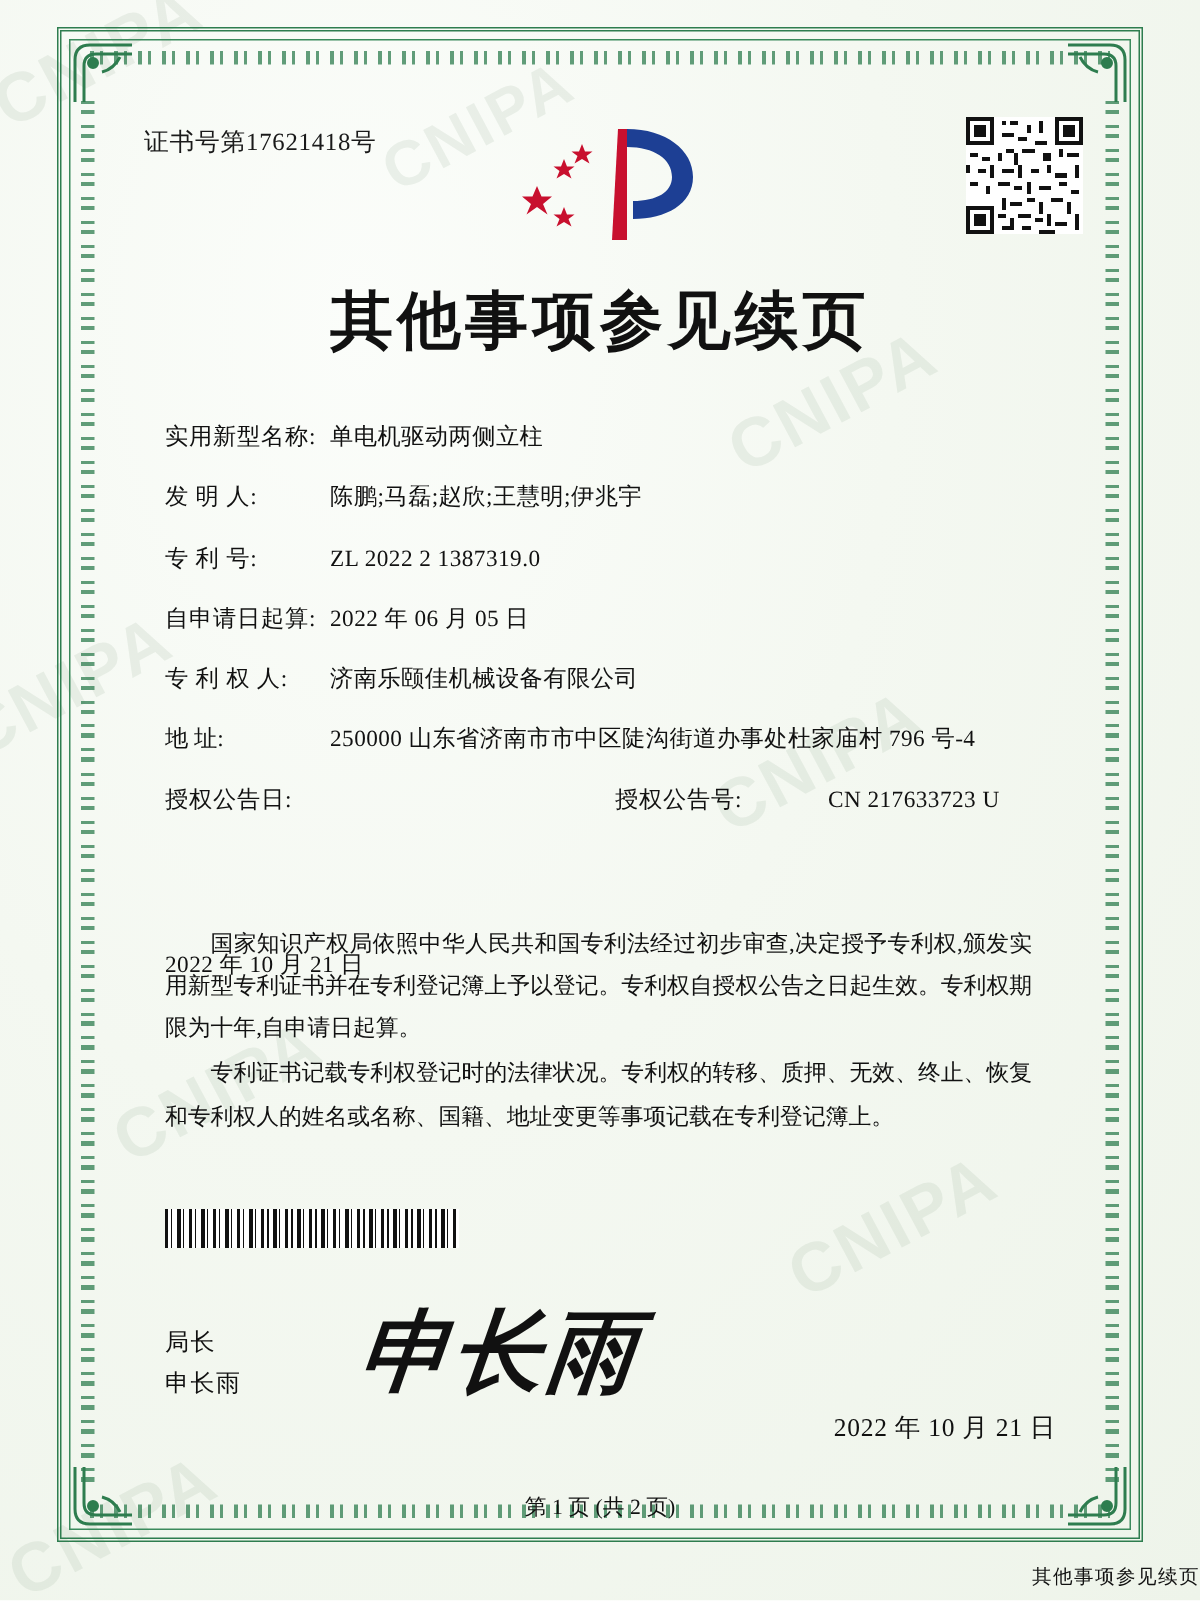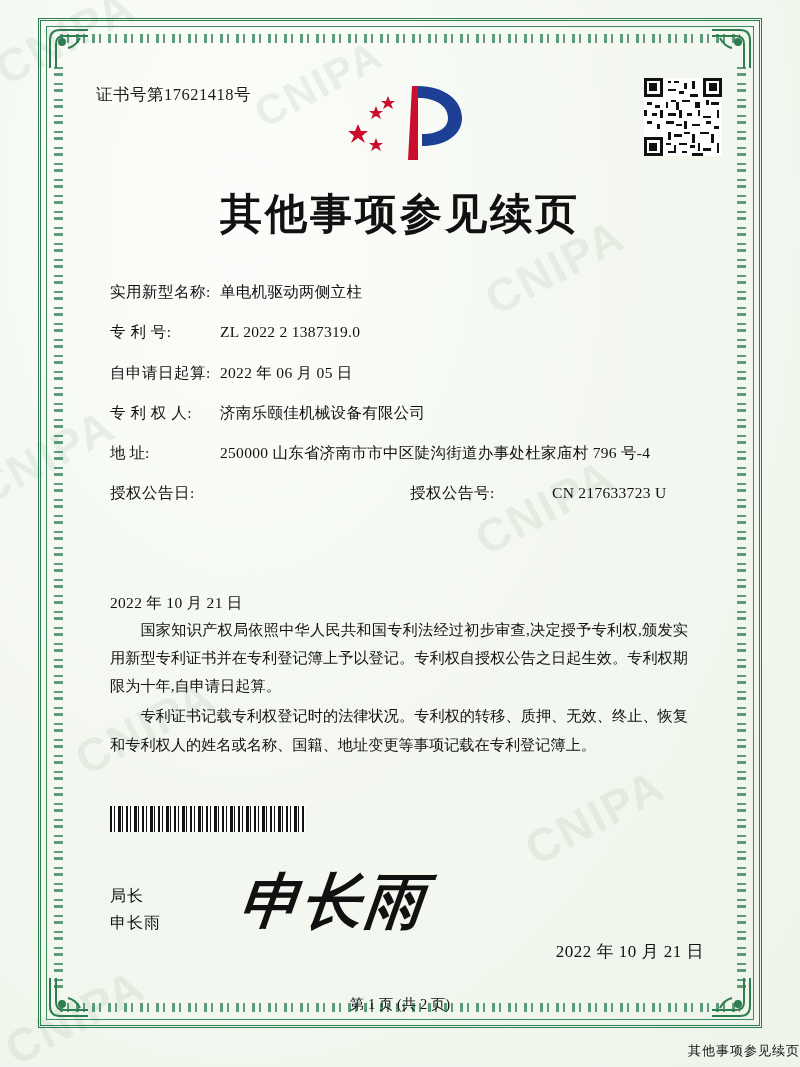--- a/index.html
+++ b/index.html
@@ -363,20 +363,24 @@
   </svg>
 
   <div class="title">其他事项参见续页</div>
 
   <div class="fields">
     <div class="row">
       <div class="lbl">实用新型名称:</div>
       <div class="val">单电机驱动两侧立柱</div>
     </div>
     <div class="row">
+      <div class="lbl">发 明 人:</div>
+      <div class="val">陈鹏;马磊;赵欣;王慧明;伊兆宇</div>
+    </div>
+    <div class="row">
       <div class="lbl">专 利 号:</div>
       <div class="val">ZL 2022 2 1387319.0</div>
     </div>
     <div class="row">
       <div class="lbl">自申请日起算:</div>
       <div class="val">2022 年 06 月 05 日</div>
     </div>
     <div class="row">
       <div class="lbl">专 利 权 人:</div>
       <div class="val">济南乐颐佳机械设备有限公司</div>

